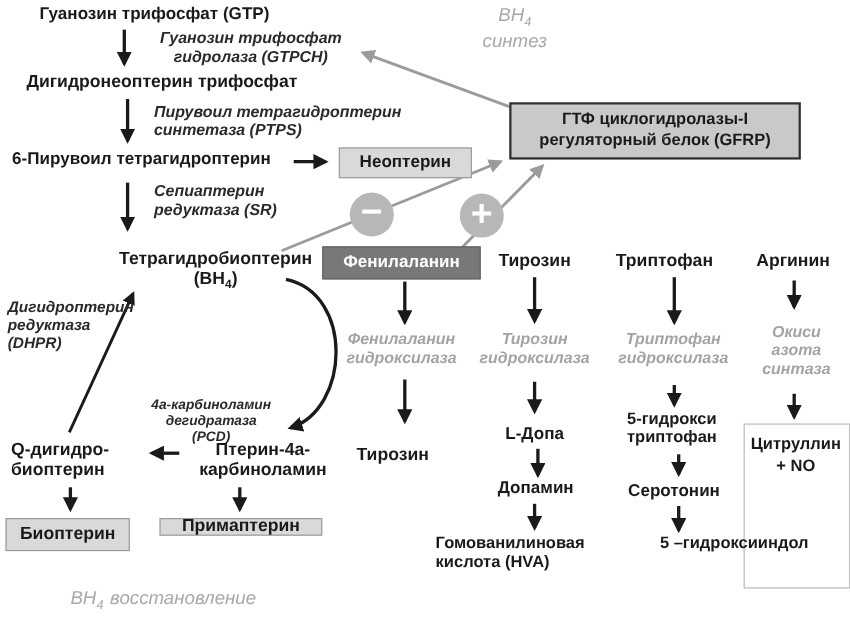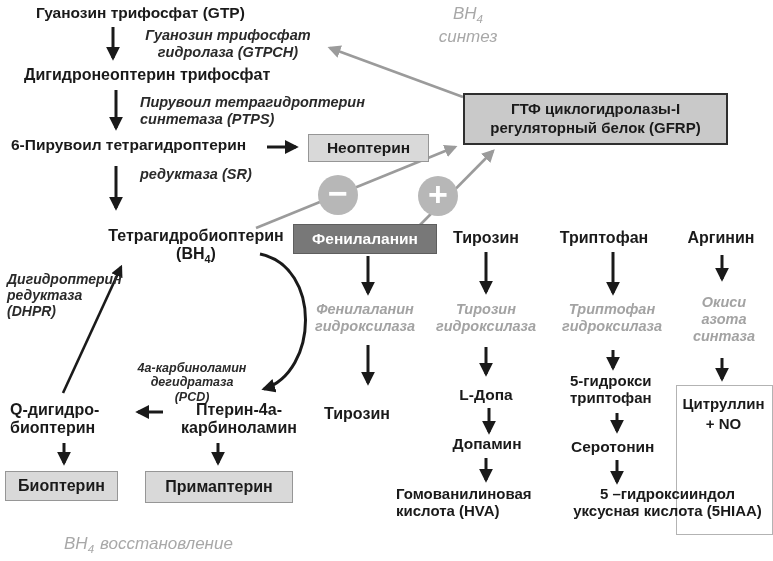--- a/index.html
+++ b/index.html
@@ -88,20 +88,21 @@
     <span class="line">синтетаза (PTPS)</span>
   </div>
 
   <div class="abs node" style="left:11px;top:136px;width:258px;">6-Пирувоил тетрагидроптерин</div>
 
   <div class="abs box box-light" style="left:308px;top:134px;width:121px;height:28px;">
     <span>Неоптерин</span>
   </div>
 
   <div class="abs enzyme" style="left:140px;top:166px;width:170px;">
+    <span class="line">Сепиаптерин</span>
     <span class="line">редуктаза (SR)</span>
   </div>
 
   <div class="abs node16 ctr" style="left:100px;top:227px;width:192px;">
     <span class="line">Тетрагидробиоптерин</span>
     <span class="line"><span>(ВН</span><sub>4</sub><span>)</span></span>
   </div>
 
   <div class="abs section-label ctr" style="left:420px;top:4px;width:96px;">
     <span class="line"><span>ВН</span><sub>4</sub></span>
@@ -152,21 +153,20 @@
     <span class="line">Триптофан</span>
     <span class="line">гидроксилаза</span>
   </div>
   <div class="abs node" style="left:570px;top:373px;width:100px;font-size:15px;">
     <span class="line">5-гидрокси</span>
     <span class="line">триптофан</span>
   </div>
   <div class="abs node" style="left:571px;top:438px;width:90px;">Серотонин</div>
   <div class="abs node" style="left:570px;top:486px;width:195px;font-size:15px;text-align:center;">
     <span class="line">5 –гидроксииндол</span>
-    <span class="line">уксусная кислота (5HIAA)</span>
   </div>
 
   <div class="abs enzyme-gray ctr" style="left:688px;top:294px;width:72px;">
     <span class="line">Окиси</span>
     <span class="line">азота</span>
     <span class="line">синтаза</span>
   </div>
   <div class="abs box-outline" style="position:absolute;left:676px;top:385px;width:95px;height:148px;z-index:1;"></div>
   <div class="abs node ctr" style="left:676px;top:394px;width:95px;font-size:15px;line-height:1.3;">
     <span class="line">Цитруллин</span>
@@ -187,17 +187,17 @@
     <span class="line">Q-дигидро-</span>
     <span class="line">биоптерин</span>
   </div>
   <div class="abs node16 ctr" style="left:178px;top:401px;width:122px;">
     <span class="line">Птерин-4а-</span>
     <span class="line">карбиноламин</span>
   </div>
   <div class="abs box box-light" style="left:5px;top:471px;width:113px;height:30px;font-size:16px;">
     <span>Биоптерин</span>
   </div>
-  <div class="abs box box-light" style="left:145px;top:471px;width:148px;height:32px;font-size:16px;">
+  <div class="abs box box-light" style="left:145px;top:471px;width:148px;height:16px;font-size:16px;">
     <span>Примаптерин</span>
   </div>
 
 </div>
 
 </body></html>

